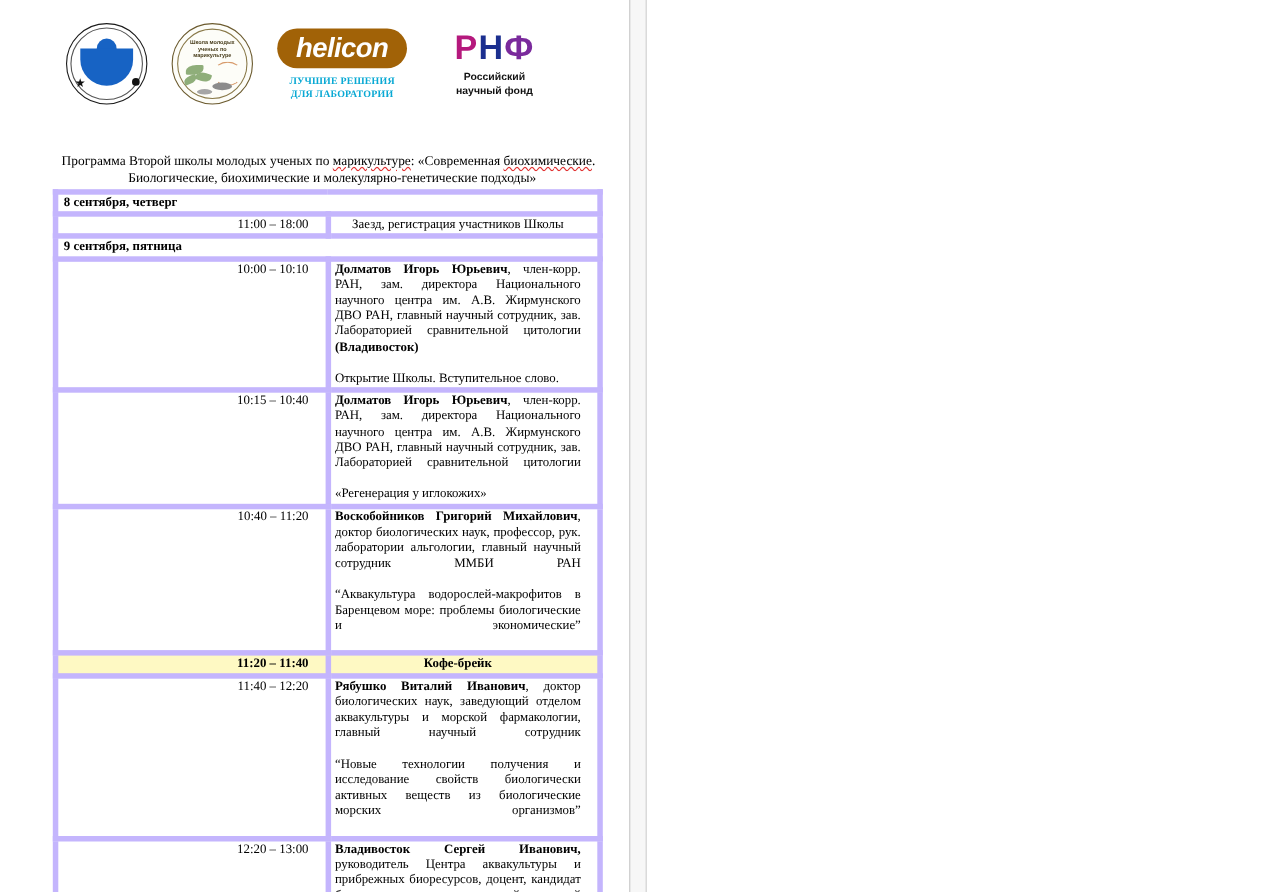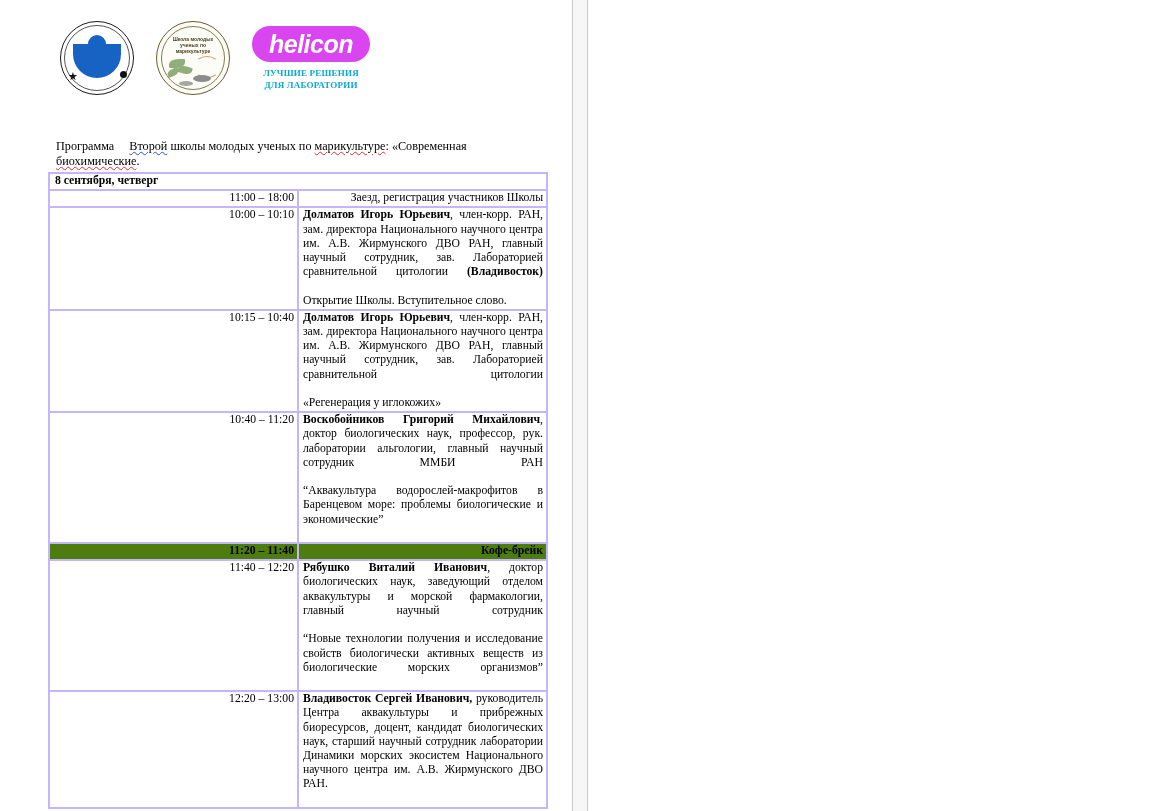--- a/index.html
+++ b/index.html
@@ -142,21 +142,21 @@
   .logo-school .fish2 {
     position: absolute;
     left: 22px; bottom: 8px;
     width: 14px; height: 5px;
     background: #a6a6a6;
     border-radius: 50%;
   }
 
   .logo-helicon { flex: 0 0 auto; width: 118px; }
   .logo-helicon .pill {
-    background: #d946ef;
+    background: #a16207;
     color: #ffffff;
     border-radius: 22px;
     text-align: center;
     font-family: "Liberation Sans", sans-serif;
     font-weight: bold;
     font-style: italic;
     font-size: 25px;
     line-height: 36px;
     letter-spacing: -0.5px;
     height: 36px;
@@ -204,60 +204,58 @@
   }
   .doc-title .ln1 { text-align: left; padding-left: 4px; }
   .doc-title .ln2 { text-align: center; }
   .sp-red {
     text-decoration: underline;
     text-decoration-color: #e03030;
     text-decoration-style: wavy;
     text-decoration-thickness: 1px;
   }
   .sp-blue {
-    text-decoration: underline;
     text-decoration-color: #3050d0;
     text-decoration-style: wavy;
     text-decoration-thickness: 1px;
-    margin-left: 12px;
   }
 
   
   table.prog {
     position: absolute;
     border-collapse: collapse;
     table-layout: fixed;
     font-size: 11.7px;
     line-height: 14.2px;
   }
   #table-left  { left: 48px;  top: 172px; width: 500px; }
 
   table.prog td {
-    border: 2px solid #c4b5fd;
-    padding: 0px 3px 1px 4px;
+    border: 5px solid #c4b5fd;
+    padding: 0px 15px 1px 4px;
     vertical-align: top;
     font-family: Liberation Serif, serif;
   }
   table.prog td.time {
     width: 76px;
     white-space: nowrap;
     text-align: right;
     padding-left: 5px;
   }
 
   td.body { text-align: justify; text-justify: inter-word; }
   td.body .just { text-align: justify; }
   td.body .just:after { content: ""; display: inline-block; width: 100%; }
-  td.plain { text-align: right; }
+  td.plain { text-align: center; }
 
   tr.dayhdr td {
     font-weight: bold;
     padding-left: 5px;
   }
-  tr.shaded td { background: #4d7c0f; font-weight: bold; }
+  tr.shaded td { background: #fef9c3; font-weight: bold; }
   .b { font-weight: bold; }
 </style>
 </head>
 <body>
 
 <div class="sheet" id="sheet-left">
 
   <div class="logo-band">
 
     <div class="logo-nsc">
@@ -284,38 +282,49 @@
     </div>
 
     <div class="logo-helicon">
       <div class="pill">helicon</div>
       <div class="tagline">
         <div>ЛУЧШИЕ РЕШЕНИЯ</div>
         <div>ДЛЯ ЛАБОРАТОРИИ</div>
       </div>
     </div>
 
+    <div class="logo-rnf">
+      <div class="mark"><span class="c1">Р</span><span class="c2">Н</span><span class="c3">Ф</span></div>
+      <div class="rnf-label">
+        <div>Российский</div>
+        <div>научный фонд</div>
+      </div>
+    </div>
   </div>
 
   <div class="doc-title">
     <div class="ln1"><span>Программа </span><span class="sp-blue">Второй</span><span> школы молодых ученых по </span><span class="sp-red">марикультуре</span><span>: «Современная </span><span class="sp-red">биохимические</span><span>.</span></div>
+    <div class="ln2">Биологические, биохимические и молекулярно-генетические подходы»</div>
   </div>
 
   <table class="prog" id="table-left">
     <tbody>
 
       <tr class="dayhdr">
         <td colspan="2">8 сентября, четверг</td>
       </tr>
 
       <tr>
         <td class="time">11:00 – 18:00</td>
         <td class="plain">Заезд, регистрация участников Школы</td>
       </tr>
 
+      <tr class="dayhdr">
+        <td colspan="2">9 сентября, пятница</td>
+      </tr>
 
       <tr>
         <td class="time">10:00 – 10:10</td>
         <td class="body">
           <div class="just"><span class="b">Долматов Игорь Юрьевич</span><span>, член-корр. РАН, зам. директора Национального научного центра им. А.В. Жирмунского ДВО РАН, главный научный сотрудник, зав. Лабораторией сравнительной цитологии </span><span class="b">(Владивосток)</span></div>
           <div>Открытие Школы. Вступительное слово.</div>
         </td>
       </tr>
 
       <tr>

